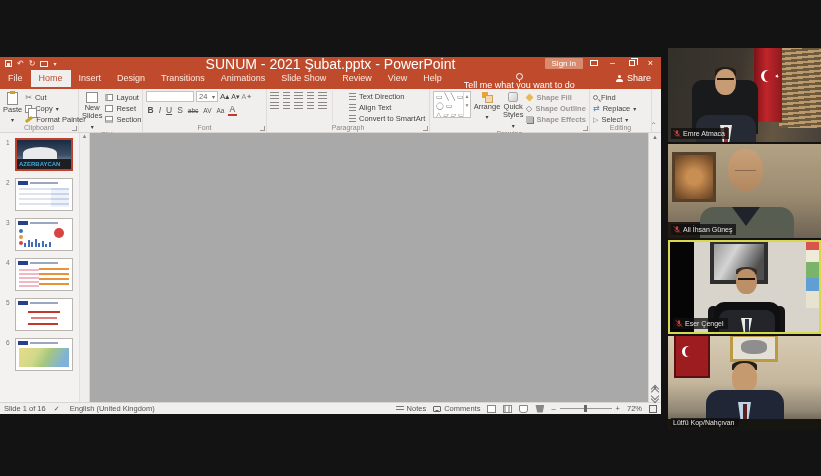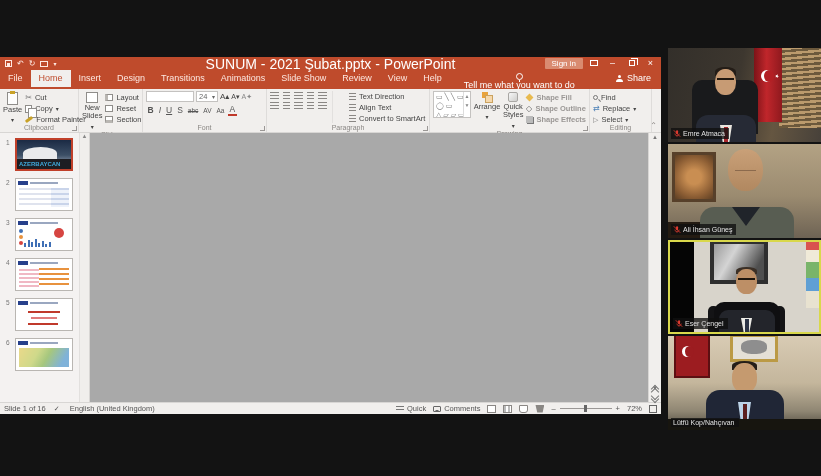--- a/index.html
+++ b/index.html
@@ -516,21 +516,21 @@
     </div>
   </div>
 
   <div class="statusbar">
     <span>Slide 1 of 16</span>
     <span class="i-spell"></span>
     <span>English (United Kingdom)</span>
     <span class="sb-right">
       <span class="sbtn">
           <span class="i-notes"></span>
-          <span>Quick</span>
+          <span>Notes</span>
         </span>
       <span class="sbtn">
           <span class="i-bubble"></span>
           <span>Comments</span>
         </span>
       <span class="viewbtn"></span>
       <span class="viewbtn grid"></span>
       <span class="viewbtn book"></span>
       <span class="viewbtn show"></span>
       <span class="zoomline">

